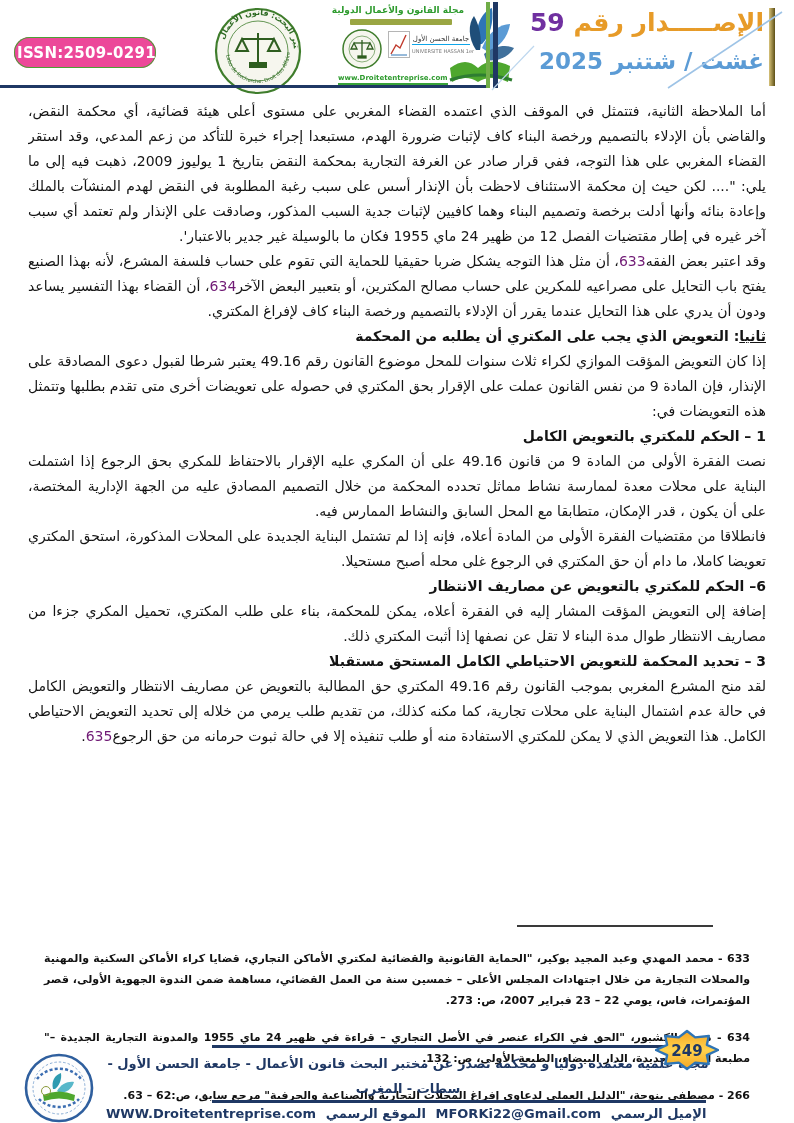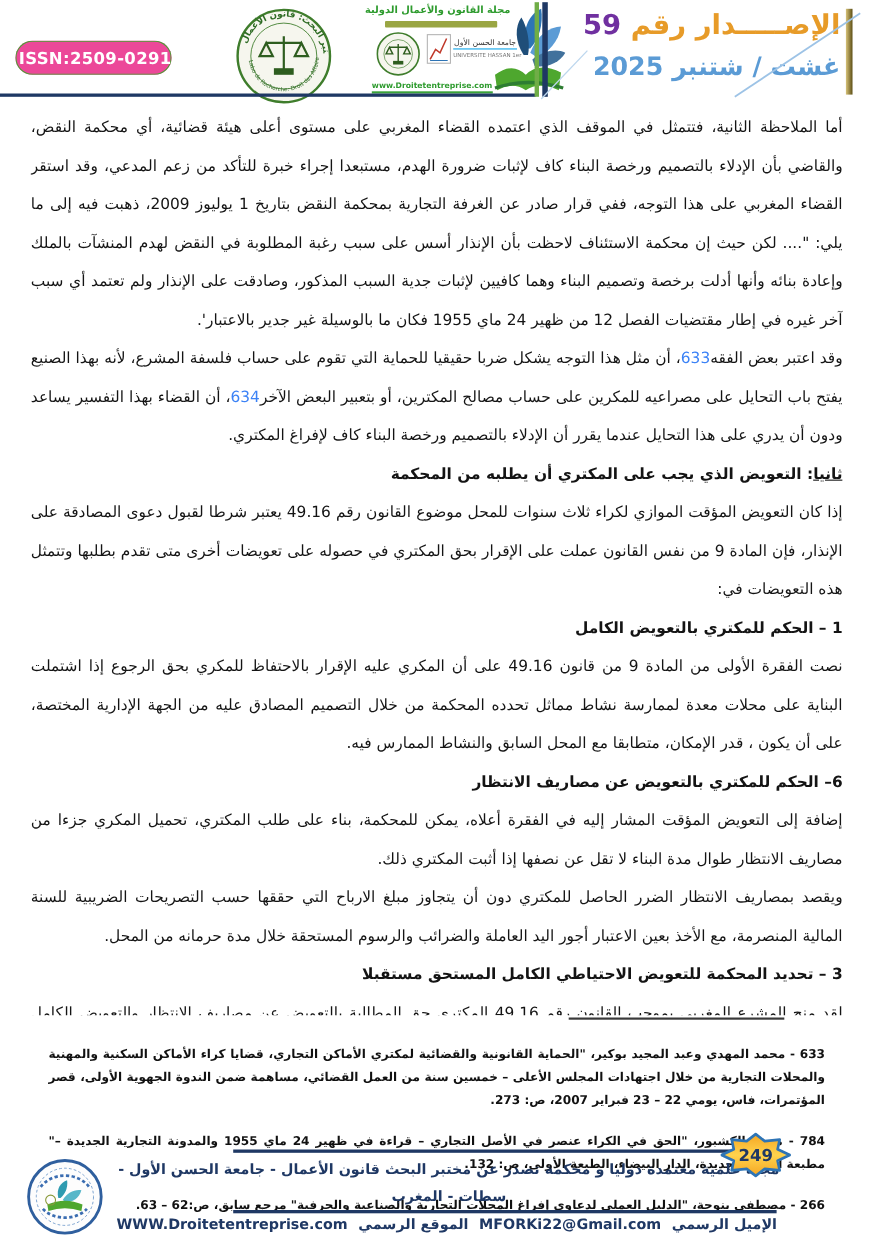--- a/index.html
+++ b/index.html
@@ -38,25 +38,25 @@
   .issue-line { position:absolute; left:500px; top:8px; width:264px; direction:rtl; text-align:right;
                 font-weight:bold; font-size:25px; color:#e79b28; white-space:nowrap; }
   .issue-num { color:#7030a0; }
   .issue-date { position:absolute; left:500px; top:48px; width:264px; direction:rtl; text-align:right;
                 font-weight:bold; font-size:23px; color:#5b9bd5; white-space:nowrap; }
   .hdr-deco { position:absolute; left:0; top:0; pointer-events:none; }
 
   
   .docbody {
     position:absolute; top:99px; left:28px; width:738px; height:824px; overflow:hidden;
-    direction:rtl; text-align:justify; font-size:14px; line-height:35px; color:#141414;
+    direction:rtl; text-align:justify; font-size:14px; line-height:25px; color:#141414;
   }
   .blk { margin:0; }
   .blk.h2, .blk.h3 { font-weight:bold; }
-  .fnref { color:#3b82f6; }
+  .fnref { color:#701a75; }
   .u { text-decoration:underline; }
 
   
   .fnsep { position:absolute; left:517px; top:925px; width:196px; height:2px; background:#3a3a3a; }
   .fnotes {
     position:absolute; top:932px; left:28px; width:738px; direction:rtl; text-align:justify;
     font-size:11px; line-height:21px; font-weight:bold; color:#111;
   }
   .footnote { margin:16px; }
 
@@ -155,31 +155,31 @@
   </svg>
 </div>
 
 <div class="docbody">
     <div class="blk p"><span>أما الملاحظة الثانية، فتتمثل في الموقف الذي اعتمده القضاء المغربي على مستوى أعلى هيئة قضائية، أي محكمة النقض، والقاضي بأن الإدلاء بالتصميم ورخصة البناء كاف لإثبات ضرورة الهدم، مستبعدا إجراء خبرة للتأكد من زعم المدعي، وقد استقر القضاء المغربي على هذا التوجه، ففي قرار صادر عن الغرفة التجارية بمحكمة النقض بتاريخ 1 يوليوز 2009، ذهبت فيه إلى ما يلي: ".... لكن حيث إن محكمة الاستئناف لاحظت بأن الإنذار أسس على سبب رغبة المطلوبة في النقض لهدم المنشآت بالملك وإعادة بنائه وأنها أدلت برخصة وتصميم البناء وهما كافيين لإثبات جدية السبب المذكور، وصادقت على الإنذار ولم تعتمد أي سبب آخر غيره في إطار مقتضيات الفصل 12 من ظهير 24 ماي 1955 فكان ما بالوسيلة غير جدير بالاعتبار'.</span></div>
     <div class="blk p"><span>وقد اعتبر بعض الفقه</span><span class="fnref">633</span><span>، أن مثل هذا التوجه يشكل ضربا حقيقيا للحماية التي تقوم على حساب فلسفة المشرع، لأنه بهذا الصنيع يفتح باب التحايل على مصراعيه للمكرين على حساب مصالح المكترين، أو بتعبير البعض الآخر</span><span class="fnref">634</span><span>، أن القضاء بهذا التفسير يساعد ودون أن يدري على هذا التحايل عندما يقرر أن الإدلاء بالتصميم ورخصة البناء كاف لإفراغ المكتري.</span></div>
     <div class="blk h2"><span class="u">ثانيا</span><span>: التعويض الذي يجب على المكتري أن يطلبه من المحكمة</span></div>
     <div class="blk p"><span>إذا كان التعويض المؤقت الموازي لكراء ثلاث سنوات للمحل موضوع القانون رقم 49.16 يعتبر شرطا لقبول دعوى المصادقة على الإنذار، فإن المادة 9 من نفس القانون عملت على الإقرار بحق المكتري في حصوله على تعويضات أخرى متى تقدم بطلبها وتتمثل هذه التعويضات في:</span></div>
     <div class="blk h3"><span>1 – الحكم للمكتري بالتعويض الكامل</span></div>
     <div class="blk p"><span>نصت الفقرة الأولى من المادة 9 من قانون 49.16 على أن المكري عليه الإقرار بالاحتفاظ للمكري بحق الرجوع إذا اشتملت البناية على محلات معدة لممارسة نشاط مماثل تحدده المحكمة من خلال التصميم المصادق عليه من الجهة الإدارية المختصة، على أن يكون ، قدر الإمكان، متطابقا مع المحل السابق والنشاط الممارس فيه.</span></div>
+    <div class="blk p"><span>فانطلاقا من مقتضيات الفقرة الأولى من المادة أعلاه، فإنه إذا لم تشتمل البناية الجديدة على المحلات المذكورة، استحق المكتري تعويضا كاملا، ما دام أن حق المكتري في الرجوع غلى محله أصبح مستحيلا.</span></div>
     <div class="blk h3"><span>6– الحكم للمكتري بالتعويض عن مصاريف الانتظار</span></div>
     <div class="blk p"><span>إضافة إلى التعويض المؤقت المشار إليه في الفقرة أعلاه، يمكن للمحكمة، بناء على طلب المكتري، تحميل المكري جزءا من مصاريف الانتظار طوال مدة البناء لا تقل عن نصفها إذا أثبت المكتري ذلك.</span></div>
-    <div class="blk p"><span>ويقصد بمصاريف الانتظار الضرر الحاصل للمكتري دون أن يتجاوز مبلغ الارباح التي حققها حسب التصريحات الضريبية للسنة المالية المنصرمة، مع الأخذ بعين الاعتبار أجور اليد العاملة والضرائب والرسوم المستحقة خلال مدة حرمانه من المحل.</span></div>
     <div class="blk h3"><span>3 – تحديد المحكمة للتعويض الاحتياطي الكامل المستحق مستقبلا</span></div>
     <div class="blk p"><span>لقد منح المشرع المغربي بموجب القانون رقم 49.16 المكتري حق المطالبة بالتعويض عن مصاريف الانتظار والتعويض الكامل في حالة عدم اشتمال البناية على محلات تجارية، كما مكنه كذلك، من تقديم طلب يرمي من خلاله إلى تحديد التعويض الاحتياطي الكامل. هذا التعويض الذي لا يمكن للمكتري الاستفادة منه أو طلب تنفيذه إلا في حالة ثبوت حرمانه من حق الرجوع</span><span class="fnref">635</span><span>.</span></div>
   </div>
 
 <div class="fnsep"></div>
 <div class="fnotes">
     <div class="footnote"><span>633 - </span><span>محمد المهدي وعبد المجيد بوكير، "الحماية القانونية والقضائية لمكتري الأماكن التجاري، قضايا كراء الأماكن السكنية والمهنية والمحلات التجارية من خلال اجتهادات المجلس الأعلى – خمسين سنة من العمل القضائي، مساهمة ضمن الندوة الجهوية الأولى، قصر المؤتمرات، فاس، يومي 22 – 23 فبراير 2007، ص: 273.</span></div>
-    <div class="footnote"><span>784 - </span><span>محمد الكشبور، "الحق في الكراء عنصر في الأصل التجاري – قراءة في ظهير 24 ماي 1955 والمدونة التجارية الجديدة –" مطبعة النجاح الجديدة، الدار البيضاء، الطبعة الأولى، ص: 132.</span></div>
+    <div class="footnote"><span>634 - </span><span>محمد الكشبور، "الحق في الكراء عنصر في الأصل التجاري – قراءة في ظهير 24 ماي 1955 والمدونة التجارية الجديدة –" مطبعة النجاح الجديدة، الدار البيضاء، الطبعة الأولى، ص: 132.</span></div>
     <div class="footnote"><span>266 - </span><span>مصطفى بنوجة، "الدليل العملي لدعاوى إفراغ المحلات التجارية والصناعية والحرفية" مرجع سابق، ص:62 – 63.</span></div>
   </div>
 
 <div class="f-line-top"></div>
 <div class="f-line-bot"></div>
 
 <div class="f-text">
   <div>مجلة علمية معتمدة  دوليا و محكمة تصدر عن مختبر البحث قانون الأعمال - جامعة الحسن الأول - سطات - المغرب</div>
   <div class="f-links">
     <span>الإميل الرسمي :</span>

